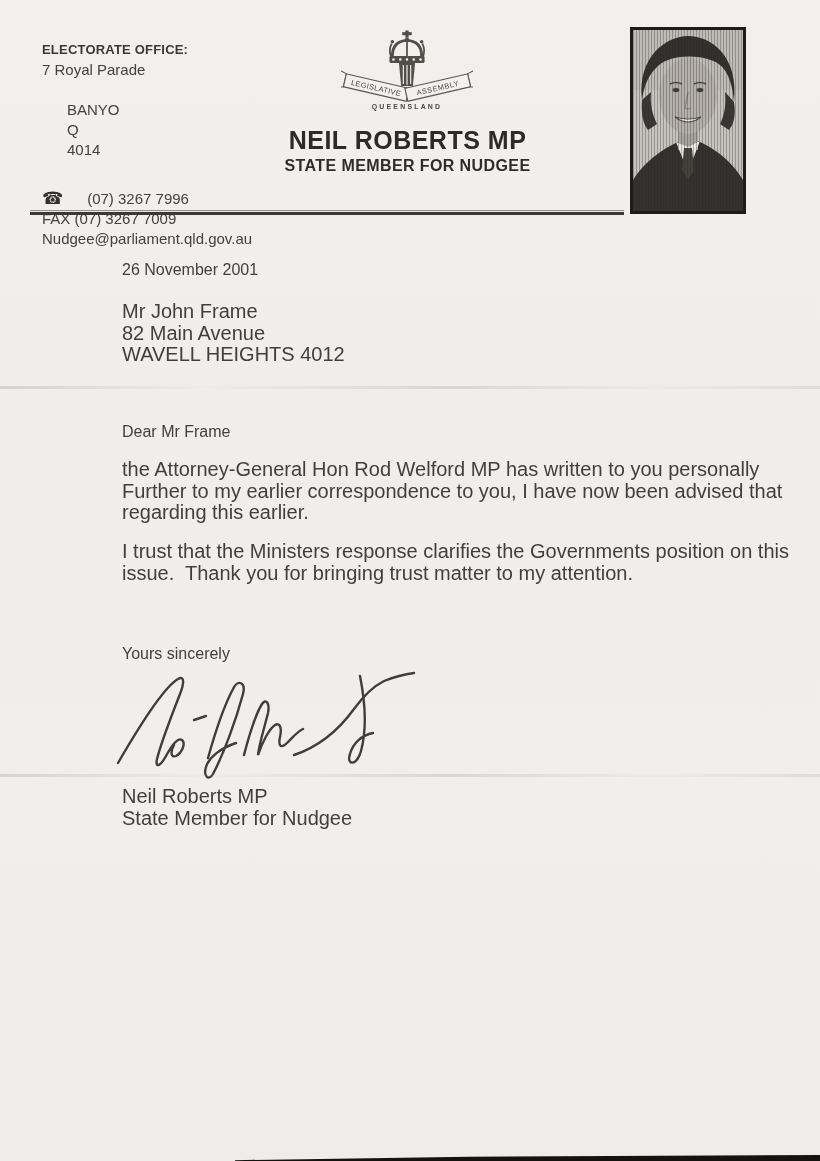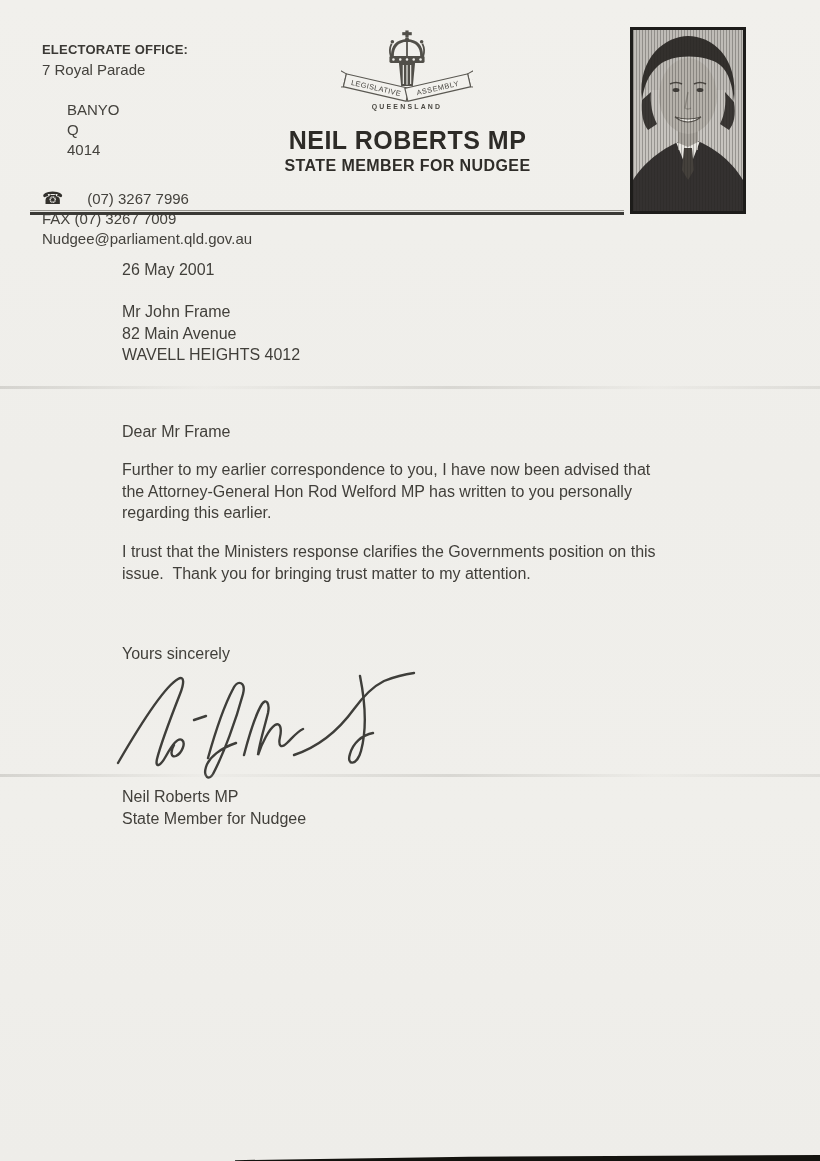--- a/index.html
+++ b/index.html
@@ -28,21 +28,21 @@
   .mp-title{position:absolute;left:250px;top:157px;width:315px;text-align:center;
     font-size:16px;font-weight:700;letter-spacing:.4px;color:#2f2d29;}
   .photo{position:absolute;left:630px;top:27px;width:110px;height:181px;
     border:3px solid #1d1c1a;background:#c9c6c1;}
   .photo .scanlines{position:absolute;inset:0;
     background:repeating-linear-gradient(90deg,rgba(38,36,33,.30) 0 1px,rgba(0,0,0,0) 1px 3px);}
   .rule{position:absolute;left:30px;top:210px;width:594px;height:5px;
     background:linear-gradient(180deg,#97958f 0 1px,#e6e5e1 1px 2px,#3a3935 2px 100%);}
   
   .line{position:absolute;left:122px;white-space:pre;font-size:16px;color:#413f3a;}
-  .block{position:absolute;left:122px;font-size:16px;line-height:21.5px;color:#413f3a;}
+  .block{position:absolute;left:122px;font-size:20px;line-height:21.5px;color:#413f3a;}
   .block div{white-space:pre;}
   .sig-svg{position:absolute;left:110px;top:663px;}
   
   .crease{position:absolute;left:0;width:820px;height:3px;opacity:.55;pointer-events:none;
     background:linear-gradient(90deg,rgba(150,148,142,.55),rgba(210,208,202,.15) 25%,rgba(155,153,147,.5) 55%,rgba(205,203,197,.2) 80%,rgba(160,158,152,.4));}
   .crease-1{top:386px;}
   .crease-2{top:774px;}
   .bottom-edge{position:absolute;left:235px;right:0;bottom:0;height:7px;background:#14130f;
     clip-path:polygon(0 88%,40% 40%,100% 15%,100% 100%,0 100%);}
 </style>
@@ -134,33 +134,33 @@
 
       <path d="M55,62 L52,78 Q55,80 58,78" stroke="#8f8b84" stroke-width="1.4" fill="none"></path>
 
       <path d="M42,87 Q55,97 68,87 Q55,91 42,87 Z" fill="#efede8" stroke="#55514b" stroke-width="1.2"></path>
     </svg>
     <div class="scanlines"></div>
   </div>
 
   <div class="rule"></div>
 
-  <div class="line" style="top:261px">26 May 2001</div>
+  <div class="line" style="top:261px">26 November 2001</div>
 
   <div class="block" style="top:301px">
     <div>Mr John Frame</div>
     <div>82 Main Avenue</div>
     <div>WAVELL HEIGHTS 4012</div>
   </div>
 
   <div class="line" style="top:423px">Dear Mr Frame</div>
 
   <div class="block" style="top:459px">
+    <div>the Attorney-General Hon Rod Welford MP has written to you personally</div>
     <div>Further to my earlier correspondence to you, I have now been advised that</div>
-    <div>the Attorney-General Hon Rod Welford MP has written to you personally</div>
     <div>regarding this earlier.</div>
   </div>
 
   <div class="block" style="top:541px">
     <div>I trust that the Ministers response clarifies the Governments position on this</div>
     <div>issue.  Thank you for bringing trust matter to my attention.</div>
   </div>
 
   <div class="line" style="top:645px">Yours sincerely</div>
 

